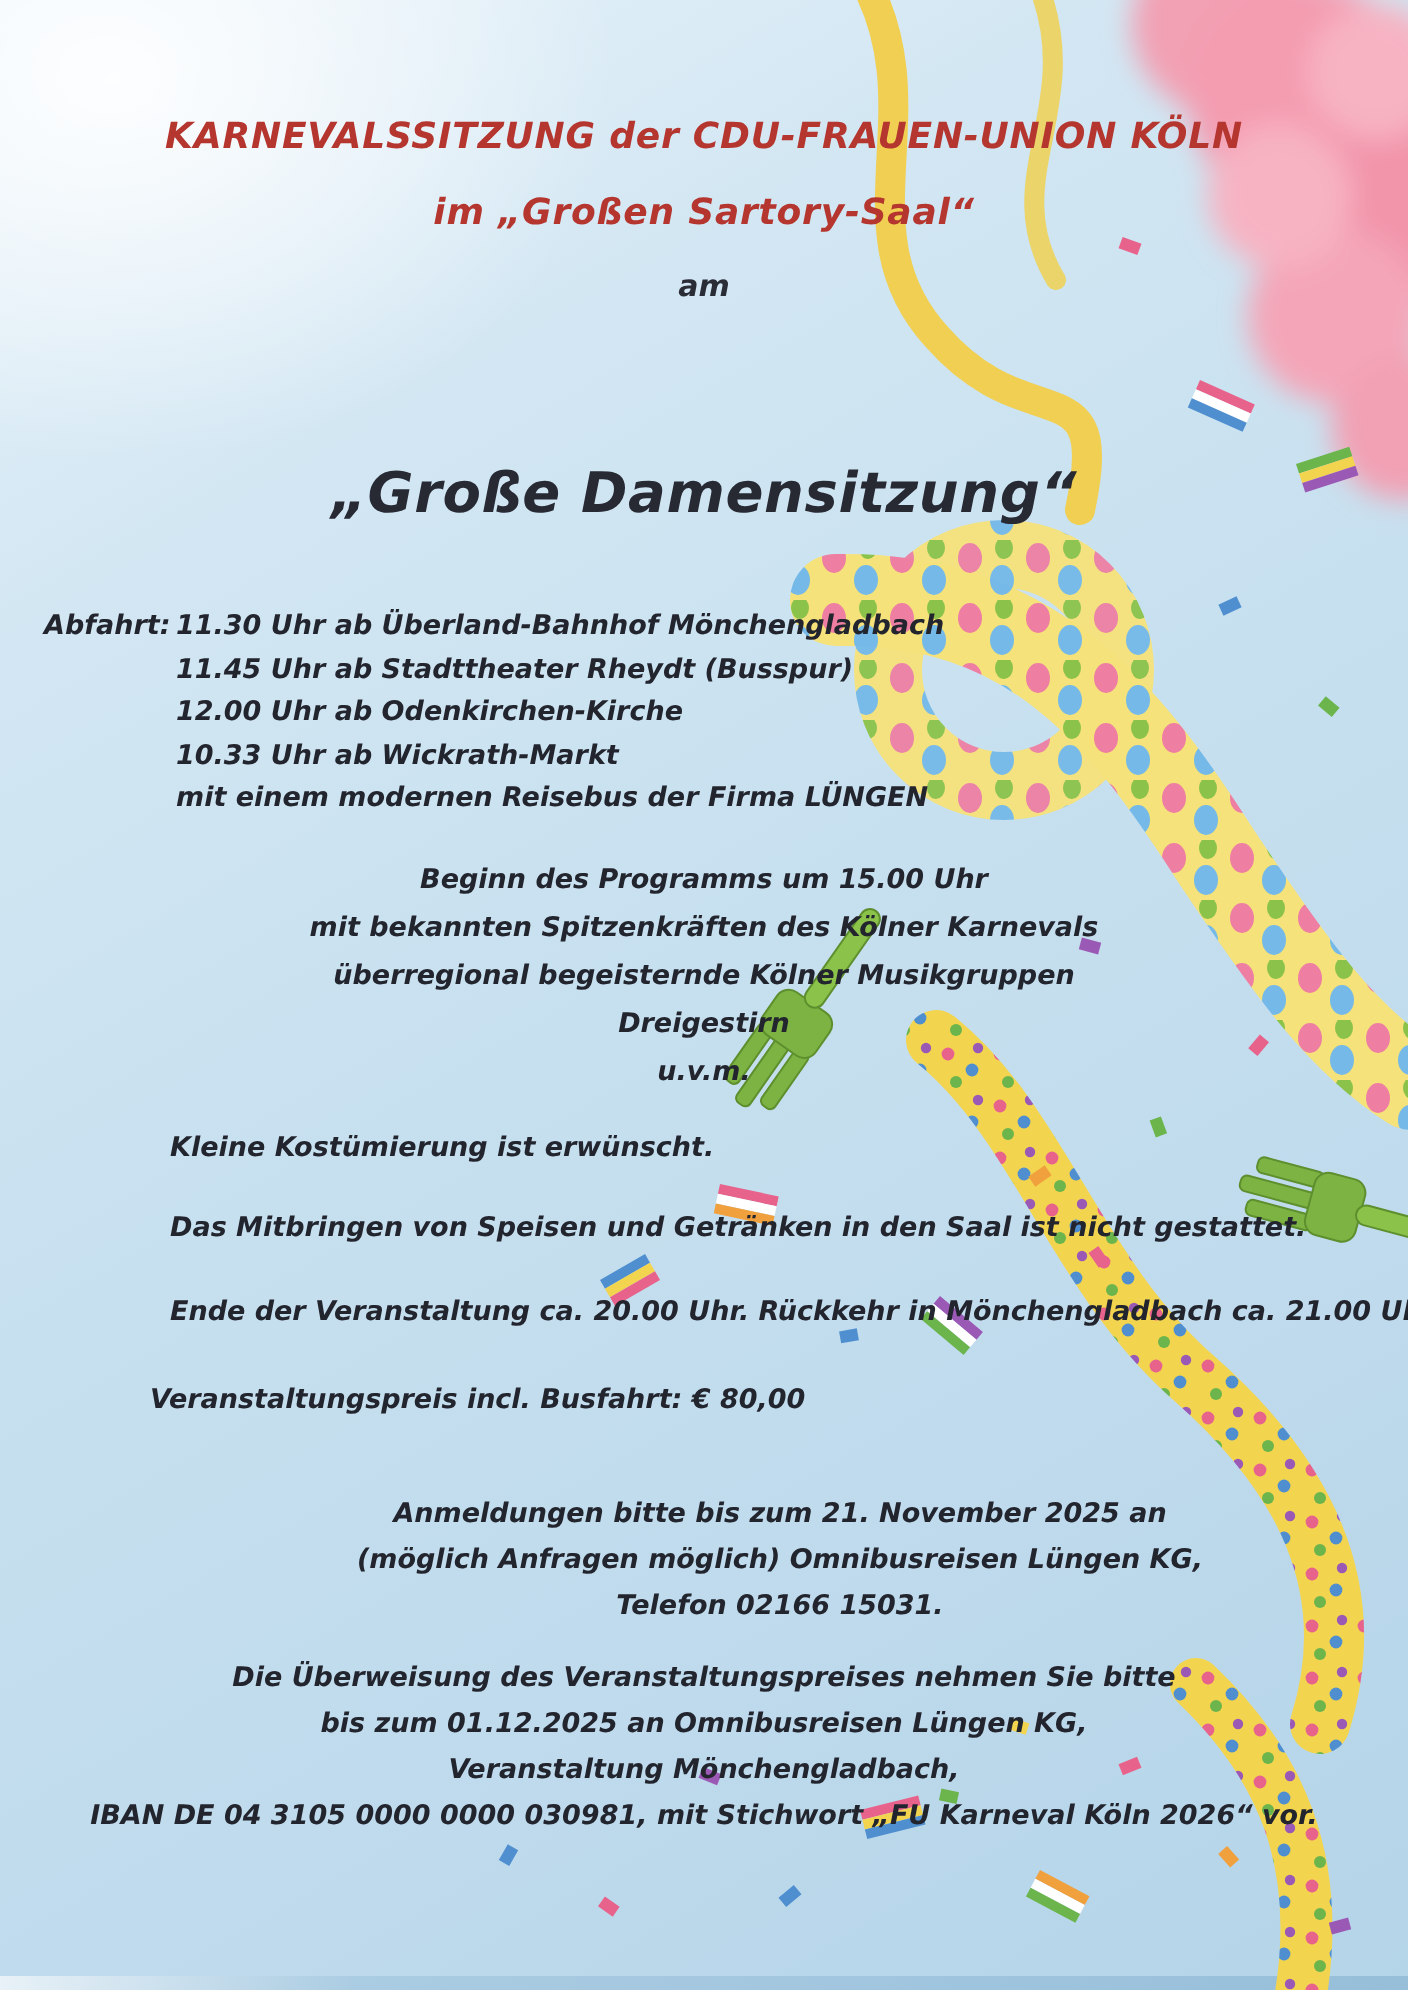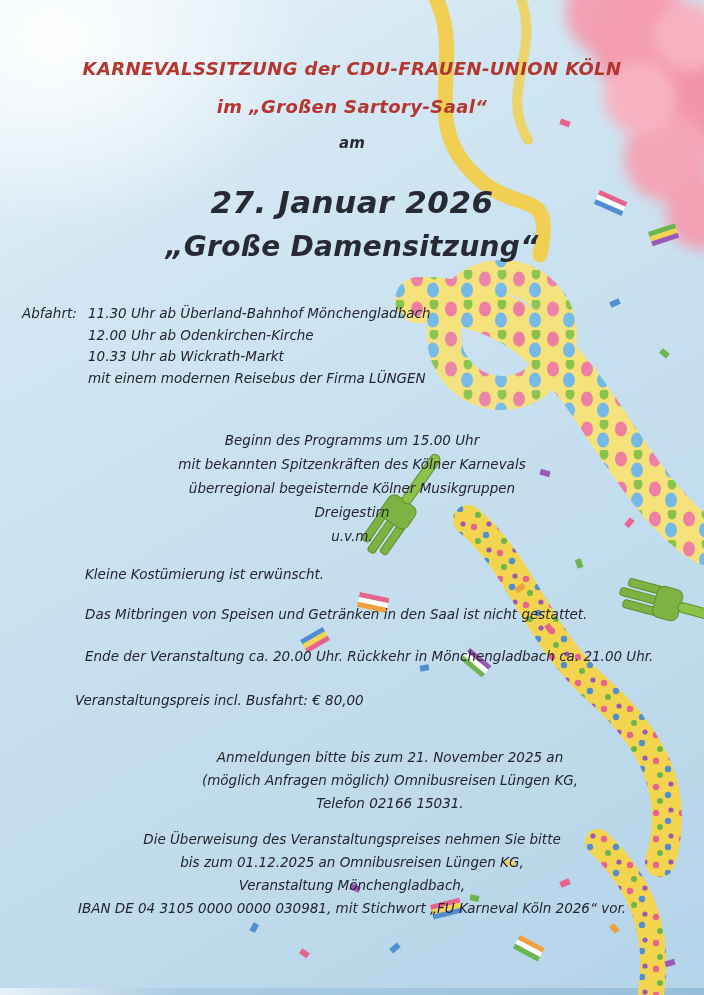--- a/index.html
+++ b/index.html
@@ -23,21 +23,21 @@
   .decor{position:absolute;top:0;left:0;z-index:1;}
   .content{position:absolute;inset:0;z-index:2;}
   .abs{position:absolute;white-space:nowrap;}
   .center{left:0;width:704px;text-align:center;}
 
   .title-red{font-weight:bold;color:#b5352f;font-size:18px;letter-spacing:.4px;}
   .am-line{font-weight:bold;color:#2a2c36;font-size:15px;}
   .big-date{font-weight:bold;color:#272933;font-size:31px;letter-spacing:.5px;}
   .big-event{font-weight:bold;color:#272933;font-size:28px;letter-spacing:.3px;}
 
-  .body-txt{font-weight:normal;font-size:13.5px;color:#23252e;}
+  .body-txt{font-weight:bold;font-size:13.5px;color:#23252e;}
 
   .departure{position:absolute;left:22px;top:303px;}
   .dep-row{line-height:21.5px;}
   .dep-label{display:inline-block;width:66px;}
   .dep-line{margin-left:66px;line-height:21.5px;}
 
   .program{top:428px;line-height:24px;}
 </style>
 </head>
 <body>
@@ -158,27 +158,27 @@
       <rect x="250" y="925" width="9" height="6" fill="#4f8fd0" transform="rotate(-60 254 928)"></rect>
       <rect x="505" y="860" width="9" height="6" fill="#f3d44f" transform="rotate(18 509 863)"></rect>
     </g>
   </svg>
 
   <div class="content">
 
     <div class="abs center title-red" style="top:58px">KARNEVALSSITZUNG der  CDU-FRAUEN-UNION KÖLN</div>
     <div class="abs center am-line" style="top:134px">am</div>
     <div class="abs center title-red" style="top:96px">im „Großen Sartory-Saal“</div>
-    <div class="abs center big-date" style="top:184px">27. Januar 2026</div>
     <div class="abs center big-event" style="top:230px">„Große Damensitzung“</div>
 
     <div class="departure body-txt">
       <div class="dep-row">
         <span class="dep-label">Abfahrt:</span><span>11.30 Uhr ab Überland-Bahnhof Mönchengladbach</span>
       </div>
+      <div class="dep-line">11.45 Uhr ab Stadttheater Rheydt (Busspur)</div>
       <div class="dep-line">12.00 Uhr ab Odenkirchen-Kirche</div>
       <div class="dep-line">10.33 Uhr ab Wickrath-Markt</div>
       <div class="dep-line">mit einem modernen Reisebus der Firma LÜNGEN</div>
     </div>
 
     <div class="abs center body-txt program">
       <div>Beginn des Programms um 15.00 Uhr</div>
       <div>mit bekannten Spitzenkräften des Kölner Karnevals</div>
       <div>überregional begeisternde Kölner Musikgruppen</div>
       <div>Dreigestirn</div>

